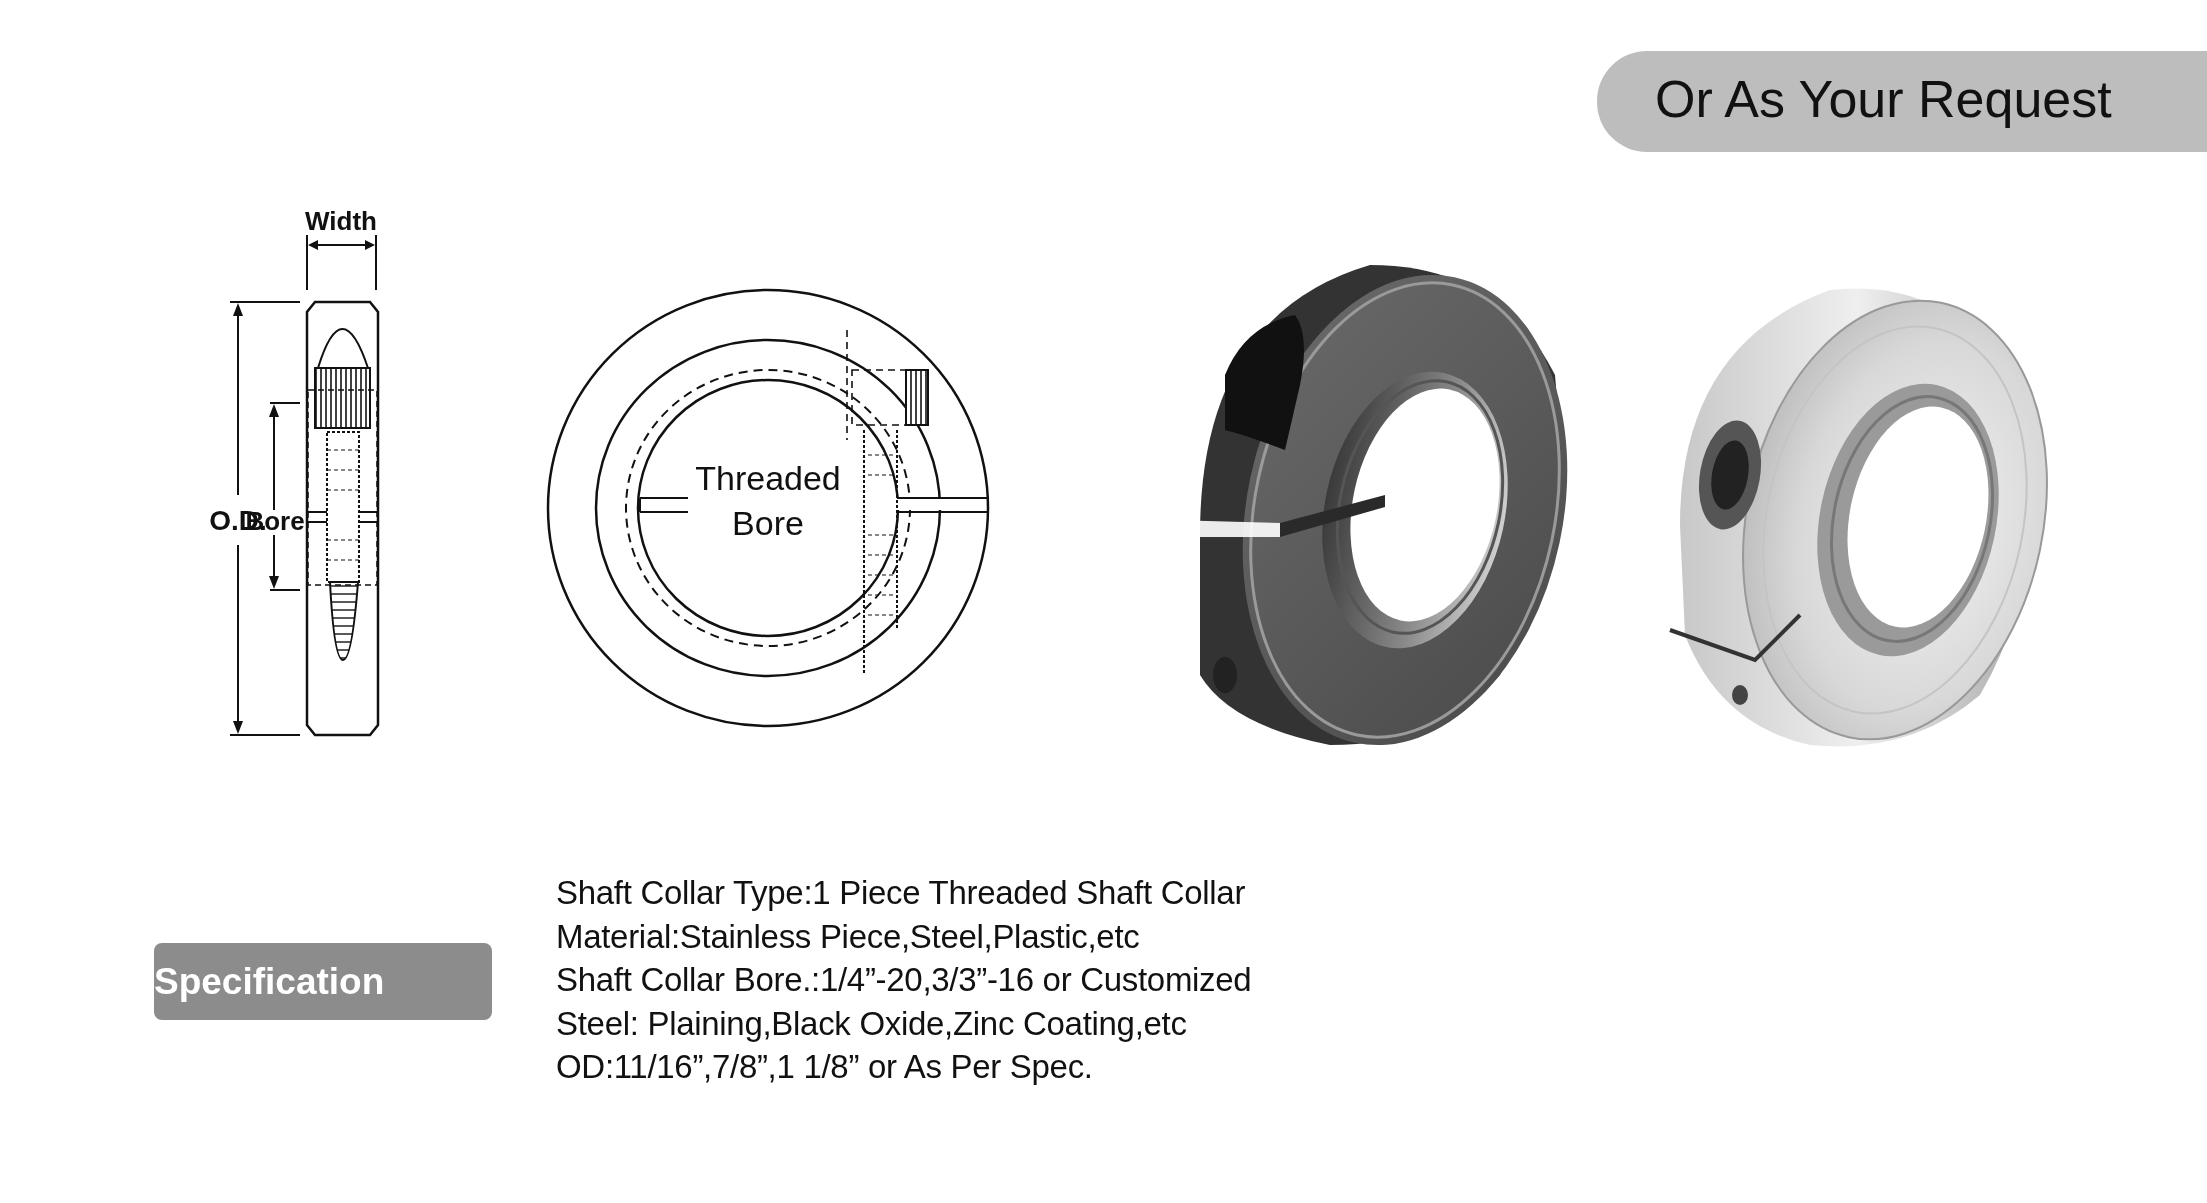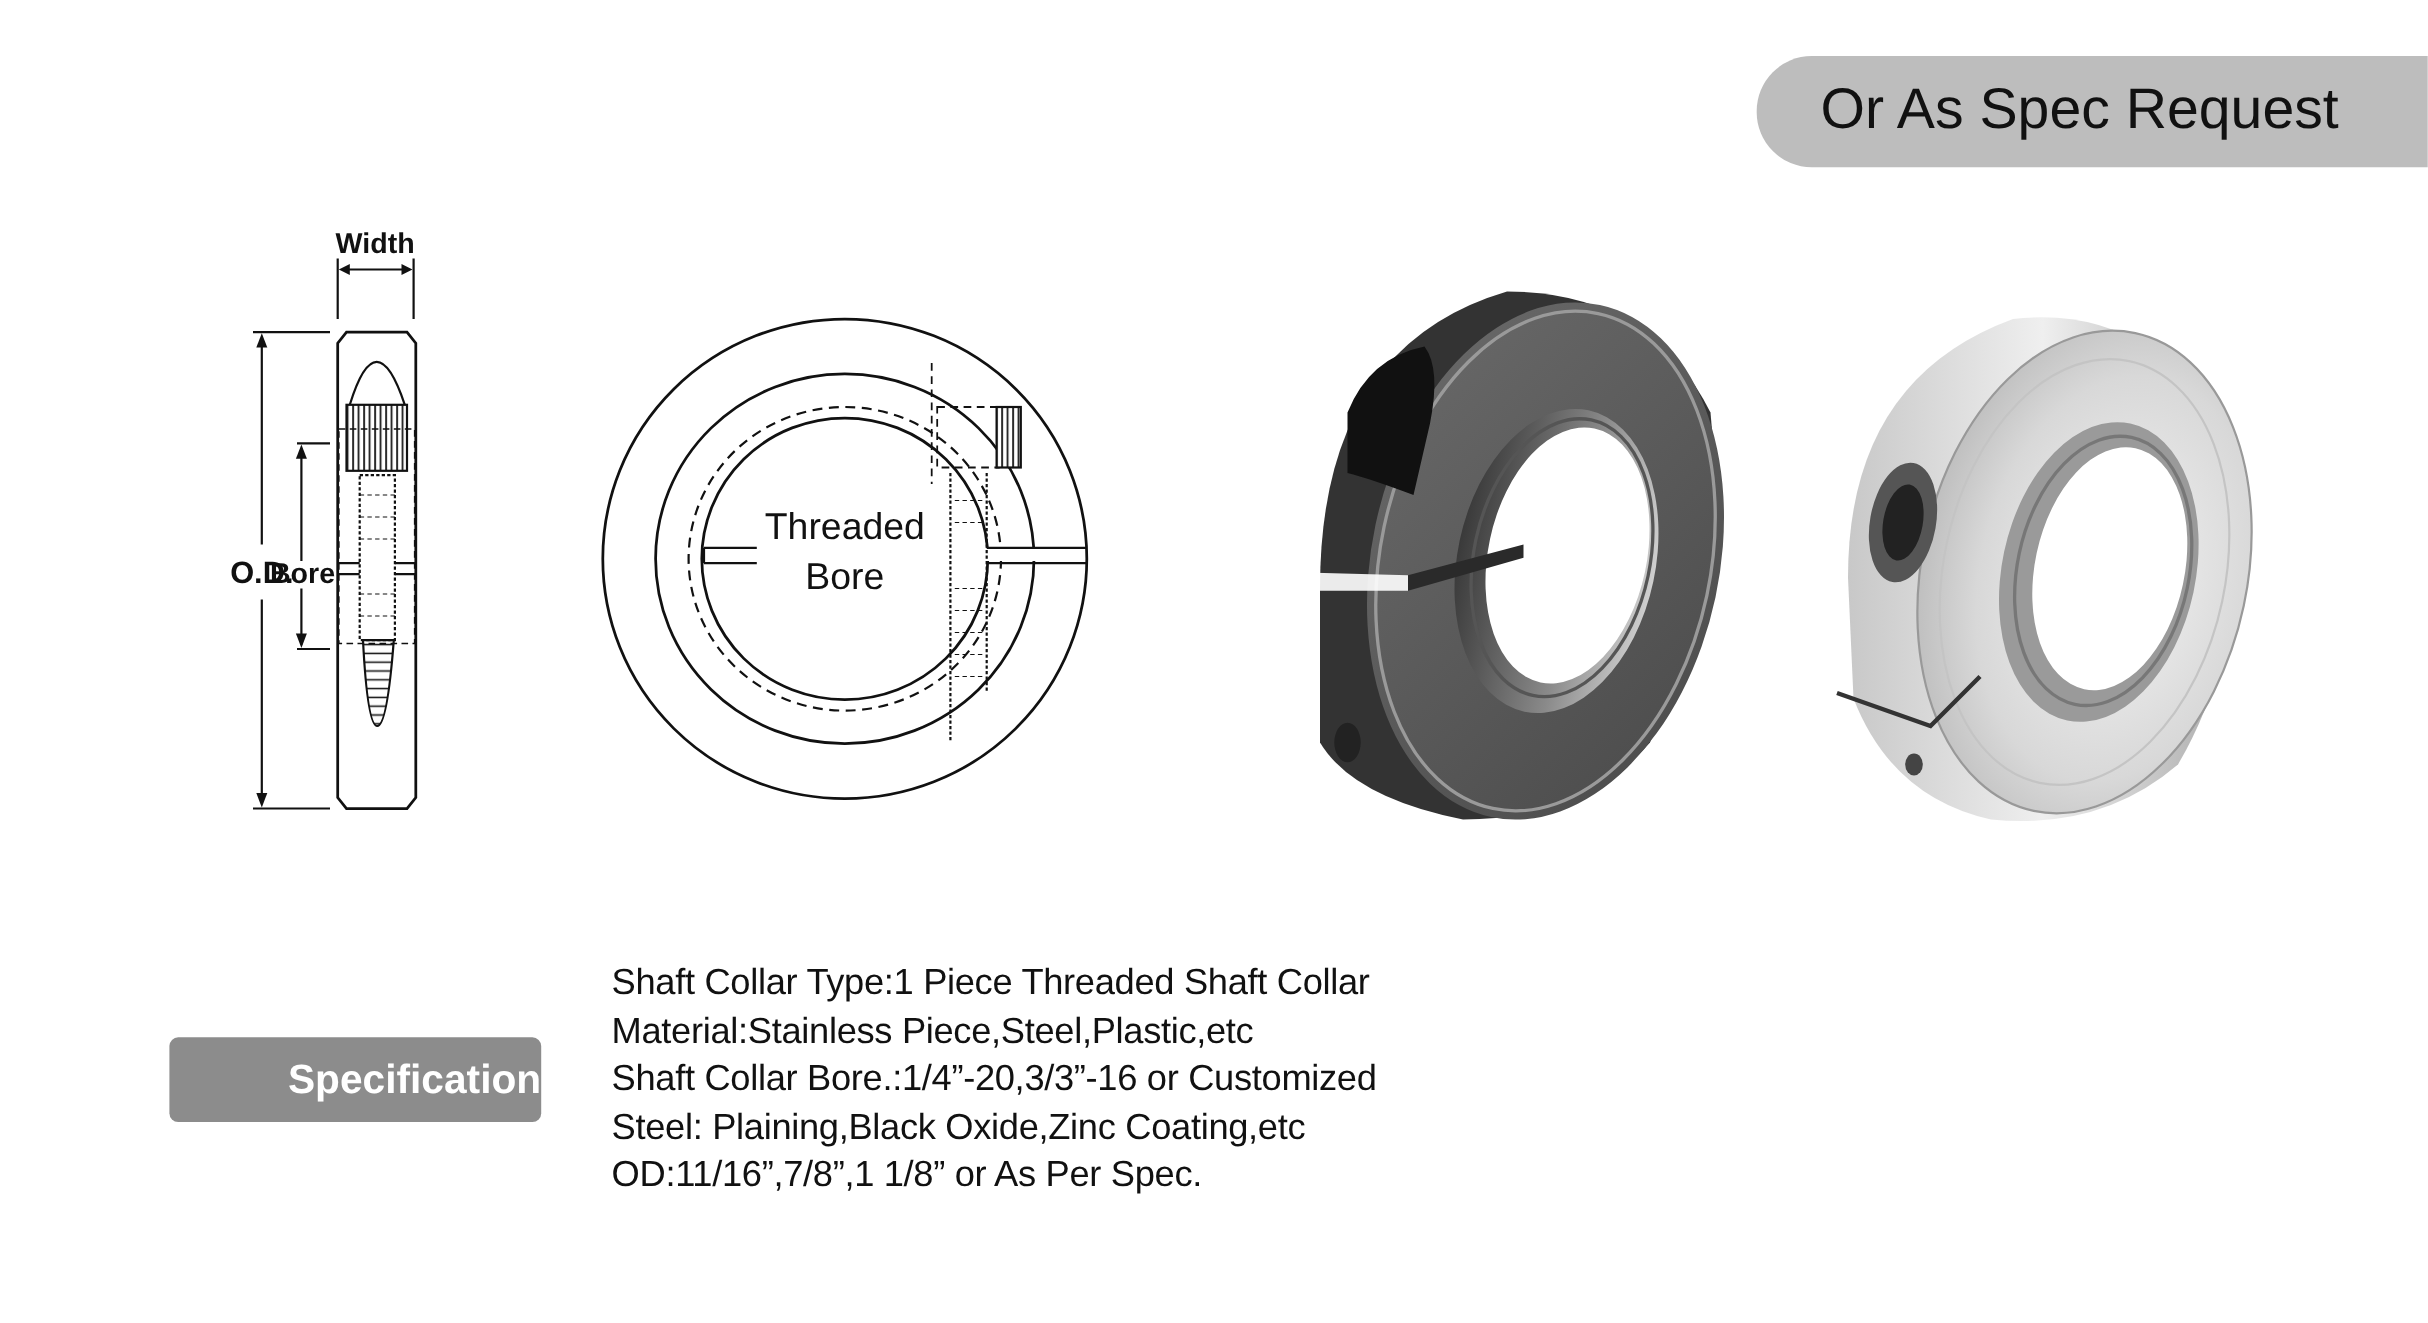--- a/index.html
+++ b/index.html
@@ -1,32 +1,32 @@
 <!DOCTYPE html>
 <html><head>
 <meta charset="utf-8">
 <style>
   html,body{margin:0;padding:0;background:#ffffff;}
   body{width:2207px;height:1203px;position:relative;overflow:hidden;font-family:"Liberation Sans",sans-serif;}
   .pill{position:absolute;left:1597px;top:51px;width:640px;height:101px;background:#bdbdbd;border-radius:50px 0 0 50px;}
   .pill span{position:absolute;left:58px;top:18px;font-size:52px;color:#111;letter-spacing:0px;}
   .diagram{position:absolute;left:200px;top:190px;width:800px;height:570px;}
   .photo{position:absolute;}
-  .spec-badge{position:absolute;left:154px;top:943px;width:338px;height:77px;background:#8c8c8c;border-radius:8px;display:flex;align-items:center;justify-content:flex-end;}
+  .spec-badge{position:absolute;left:154px;top:943px;width:338px;height:77px;background:#8c8c8c;border-radius:8px;display:flex;align-items:center;justify-content:flex-start;}
   .spec-badge span{color:#fff;font-weight:bold;font-size:37px;}
   .spec-list{position:absolute;left:540px;top:855px;margin:16px;padding:0;list-style:none;}
   .spec-list li{font-size:33px;line-height:43.6px;color:#111;white-space:nowrap;letter-spacing:-0.3px;}
   .diag-label{font-family:"Liberation Sans",sans-serif;font-weight:bold;fill:#111;}
   .diag-label2{font-family:"Liberation Sans",sans-serif;fill:#111;}
 </style>
 </head>
 <body>
 
 <div class="pill">
-  <span>Or As Spec Request</span>
+  <span>Or As Your Request</span>
 </div>
 
 <svg class="diagram" viewBox="0 0 800 570" width="800" height="570">
   <defs>
     <pattern id="knurl" width="5" height="10" patternUnits="userSpaceOnUse">
       <rect width="5" height="10" fill="#fff"></rect>
       <line x1="1" y1="0" x2="1" y2="10" stroke="#111" stroke-width="1.6"></line>
     </pattern>
     <pattern id="hatch" width="8" height="8" patternUnits="userSpaceOnUse">
       <line x1="0" y1="4" x2="8" y2="4" stroke="#111" stroke-width="1.4"></line>

